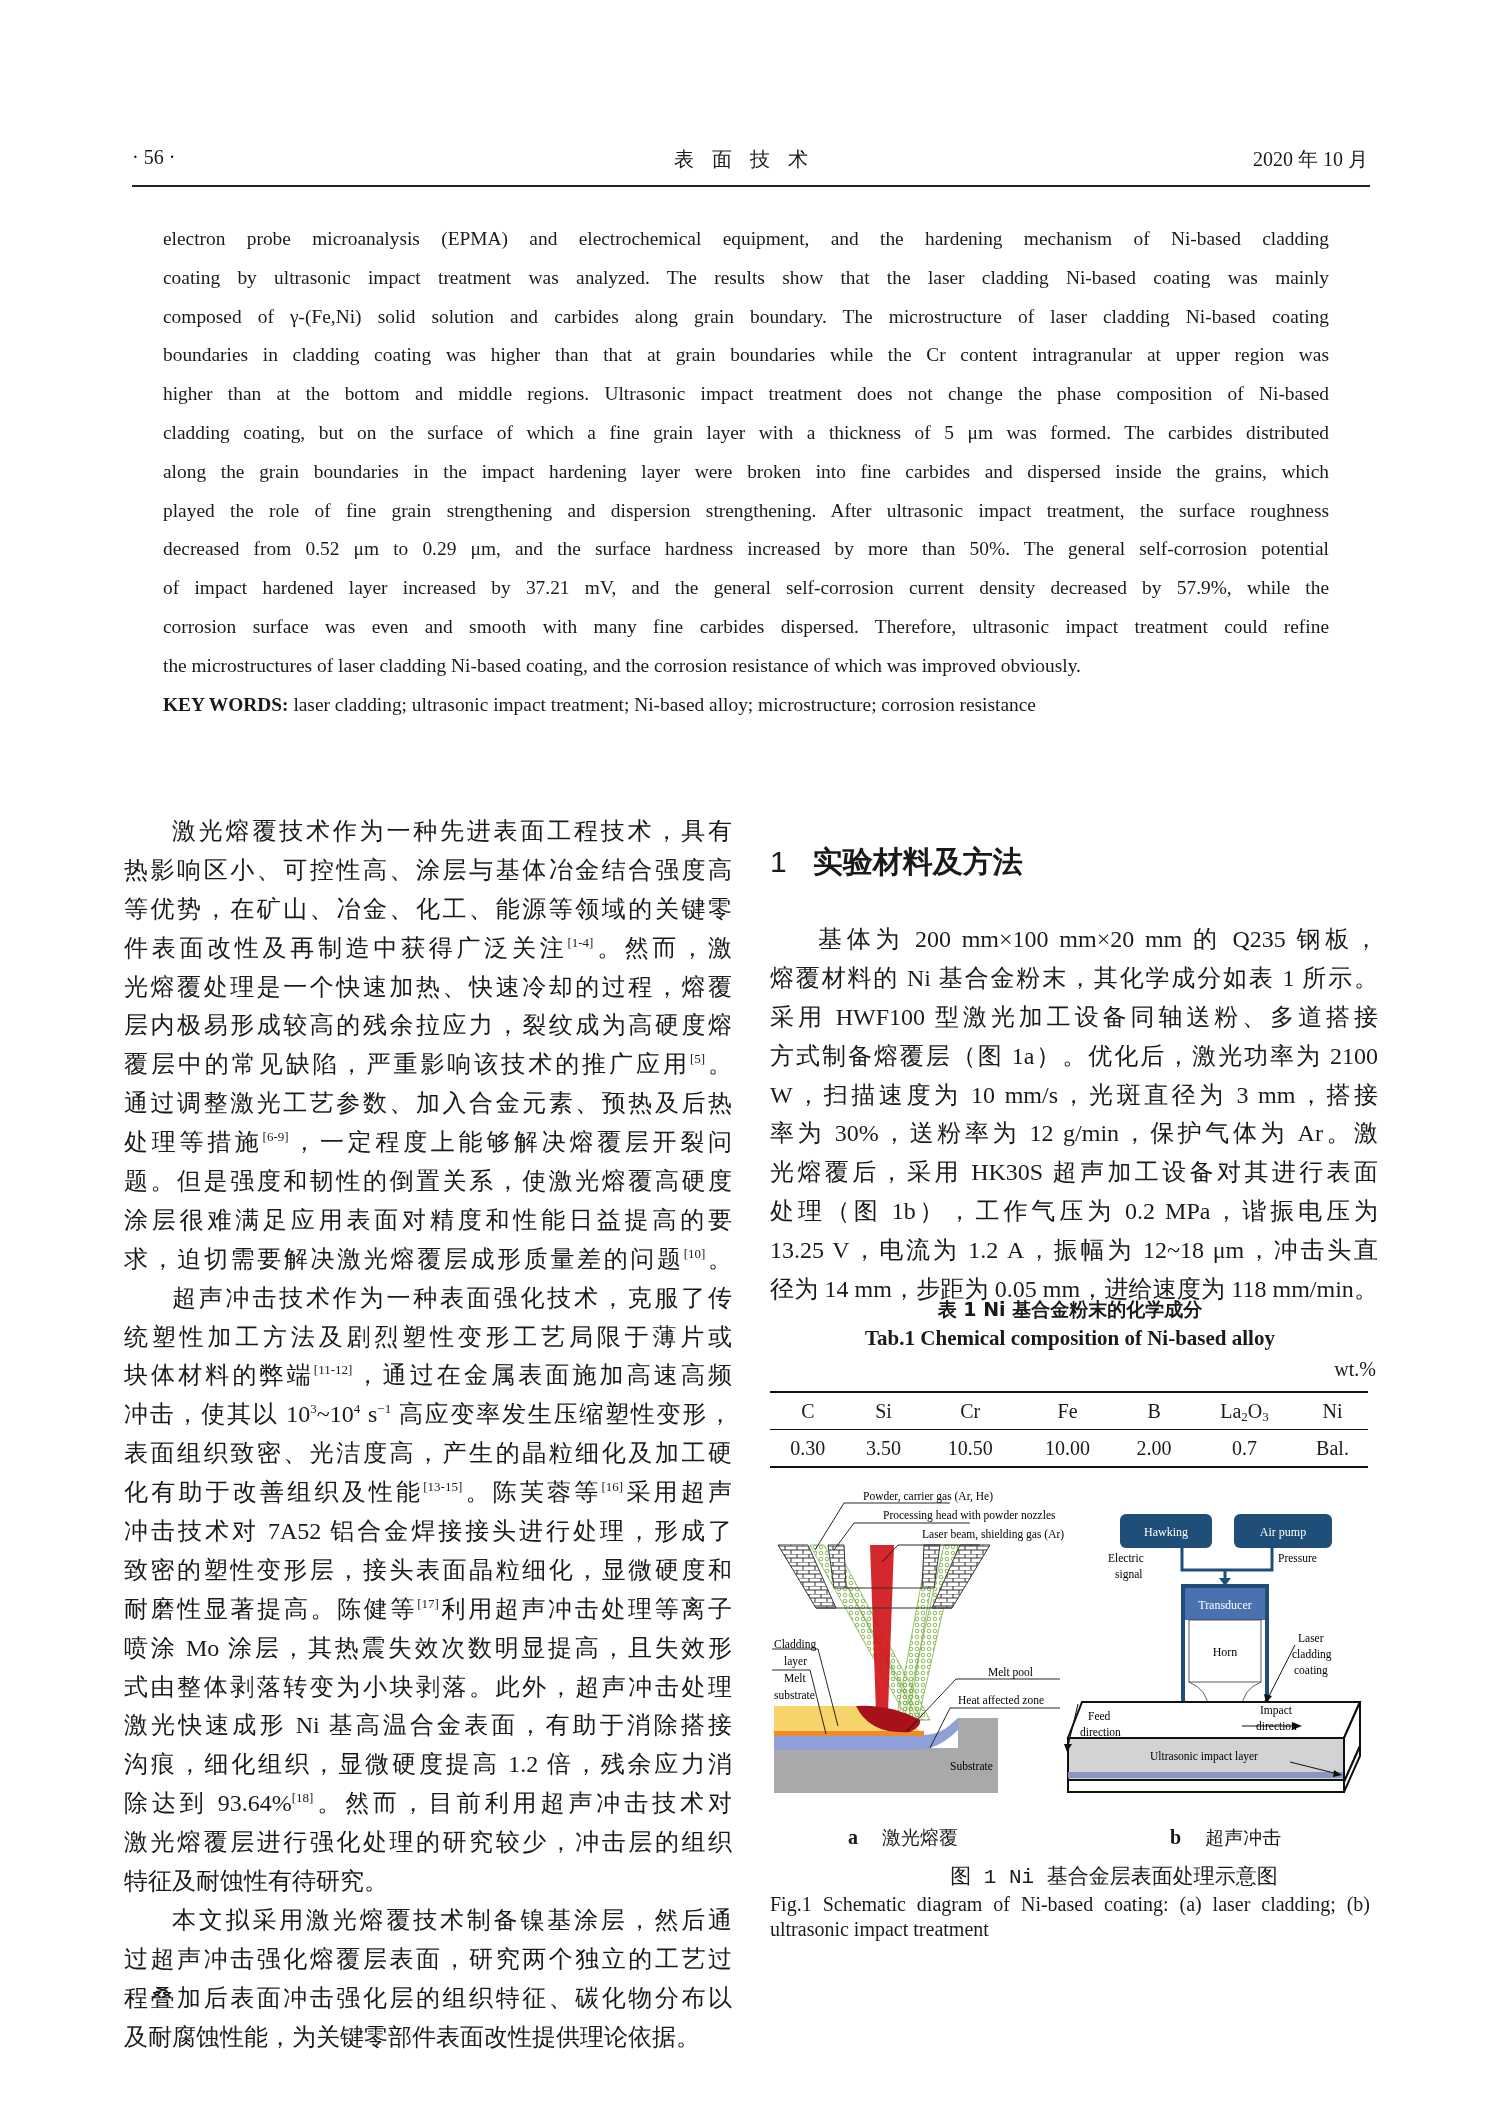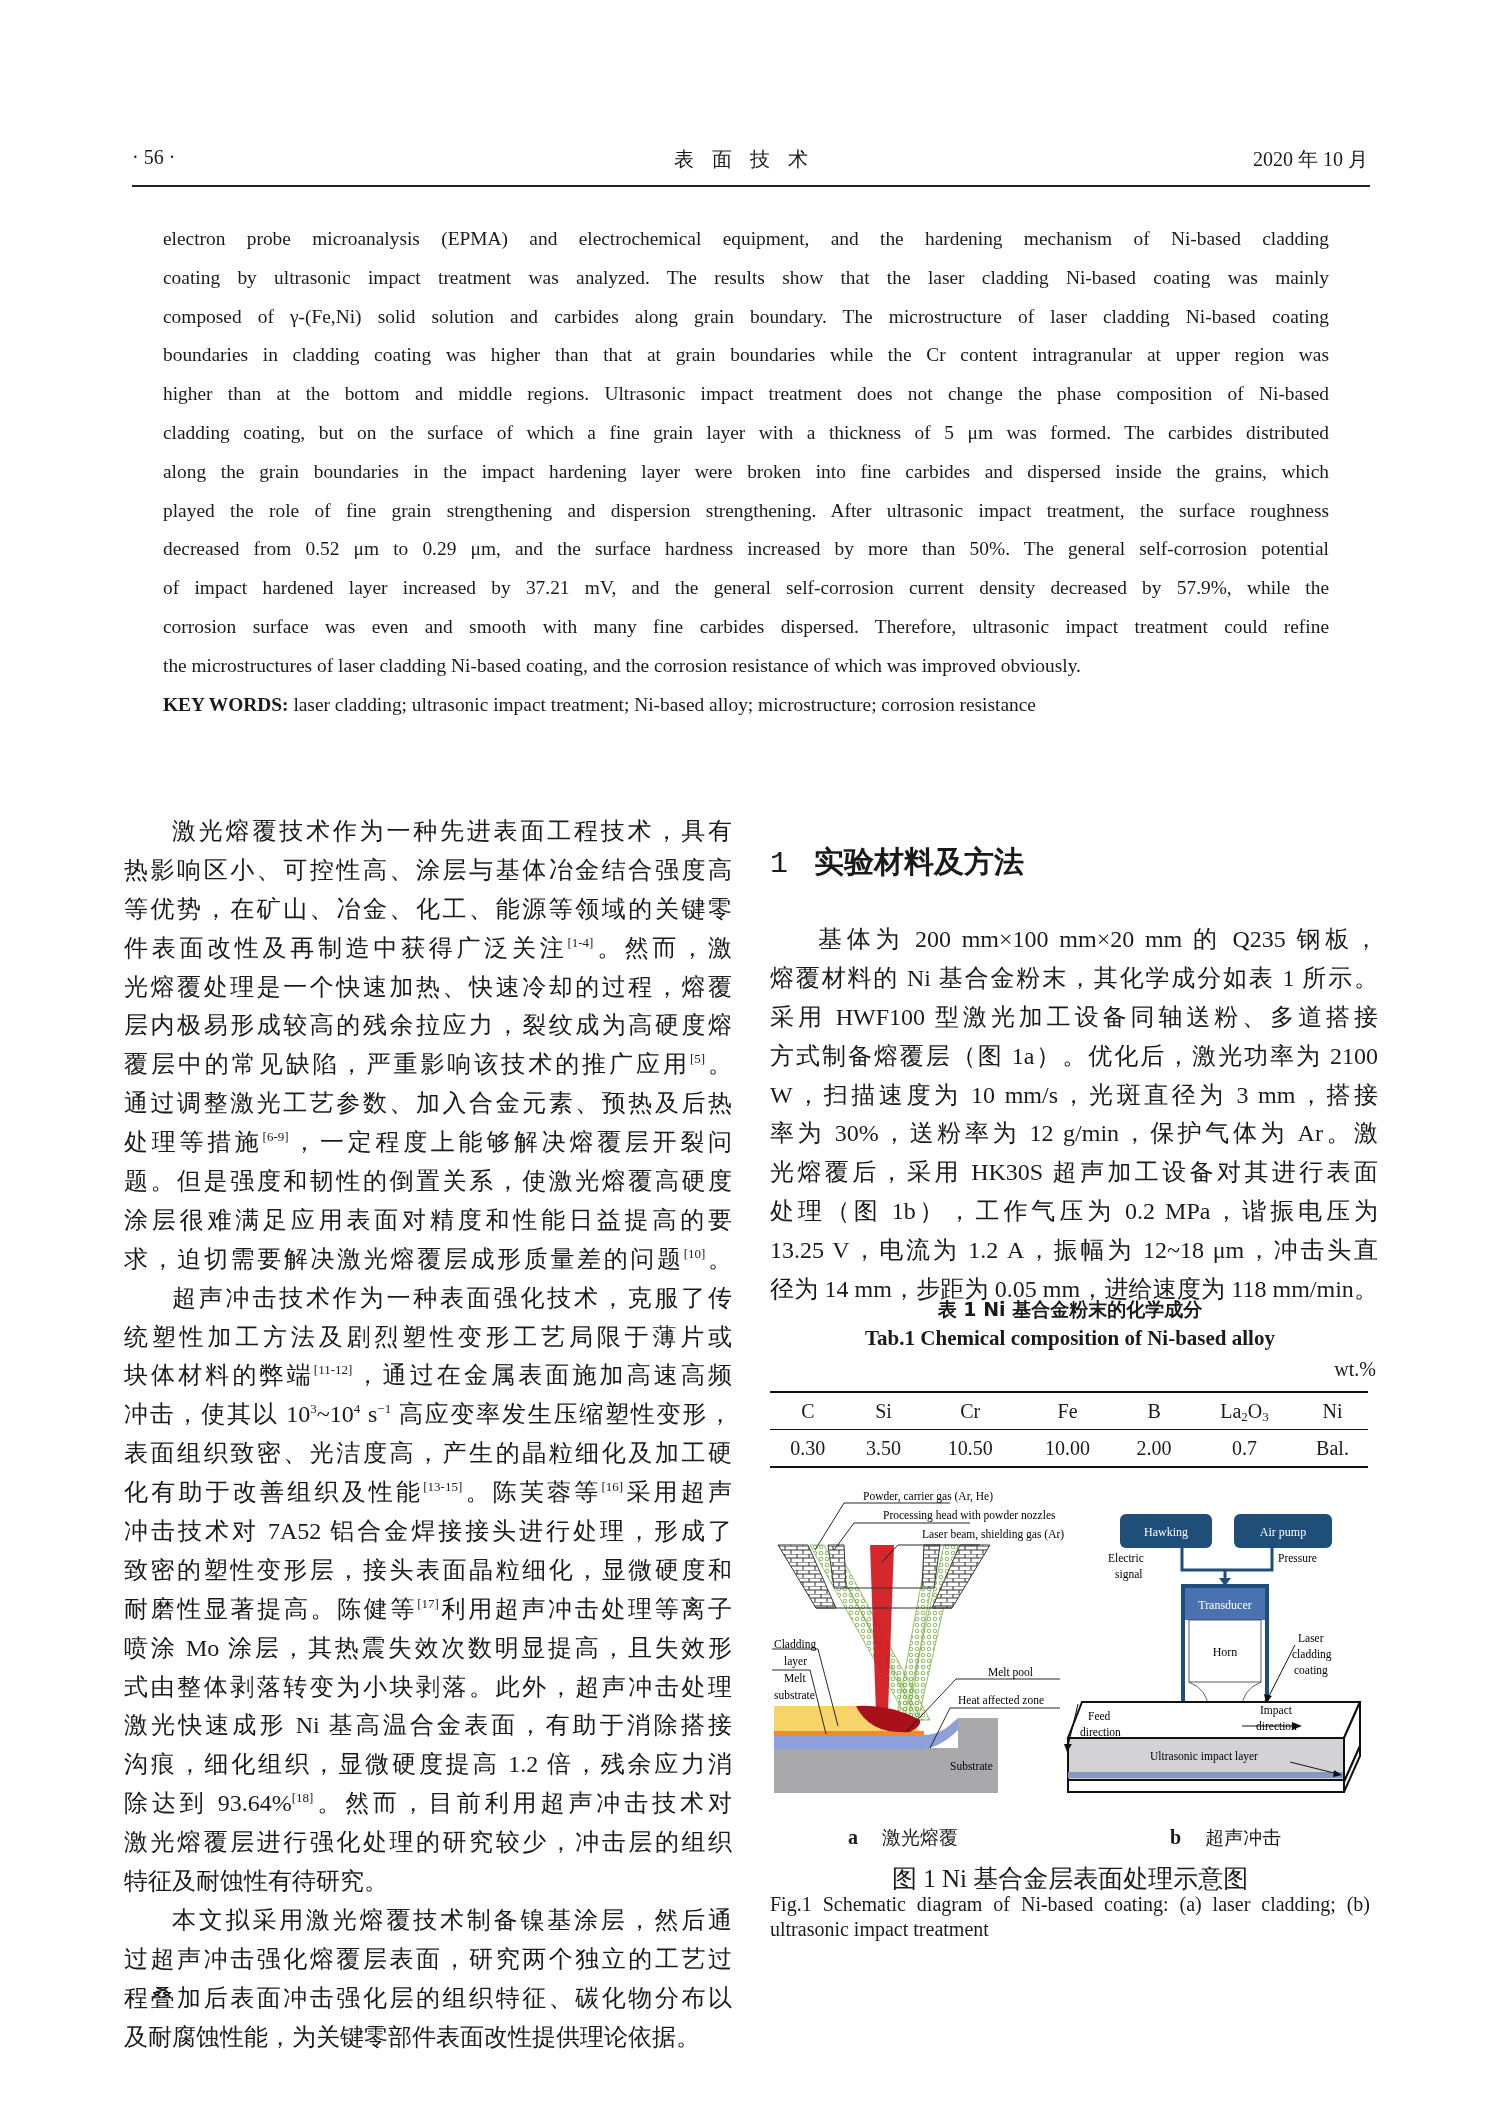--- a/index.html
+++ b/index.html
@@ -12,37 +12,37 @@
   .header-rule { position:absolute; left:132px; top:185px; width:1238px; height:2px; background:#222; }
   .abstract { position:absolute; left:163px; top:220px; width:1166px; font-size:19.4px; line-height:38.8px; text-align:justify; }
   .abstract .line { display:block; text-align:justify; text-align-last:justify; white-space:nowrap; height:38.8px; }
   .abstract .line.last { text-align-last:left; }
   .kw b { font-weight:bold; }
   .col-left { position:absolute; left:124px; top:812px; width:608px; font-size:24px; line-height:38.9px; }
   .col-left .l { display:block; height:38.9px; white-space:nowrap; text-align:justify; text-align-last:justify; }
   .col-left .l.ind { padding-left:48px; }
   .col-left .l.end { text-align-last:left; }
   sup { font-size:13px; vertical-align:9px; line-height:0; }
-  .sec-title { position:absolute; left:770px; top:842px; font-family:Liberation Mono, monospace; font-size:30px; font-weight:bold; }
+  .sec-title { position:absolute; left:770px; top:842px; font-family:Liberation Sans, sans-serif; font-size:30px; font-weight:bold; }
   .sec-title .num { font-weight:normal; margin-right:26px; }
   .col-right { position:absolute; left:770px; top:920px; width:608px; font-size:24px; line-height:38.9px; }
   .col-right .l { display:block; height:38.9px; white-space:nowrap; text-align:justify; text-align-last:justify; }
   .col-right .l.ind { padding-left:48px; }
   .tab-title-cn { position:absolute; left:760px; width:620px; top:1297px; text-align:center; font-family:"DejaVu Sans",sans-serif; font-size:19px; font-weight:bold; }
   .tab-title-en { position:absolute; left:760px; width:620px; top:1326px; text-align:center; font-size:21px; font-weight:bold; }
   .tab-unit { position:absolute; right:113px; top:1358px; font-size:20px; }
   table.comp { position:absolute; left:770px; top:1391px; width:598px; border-collapse:collapse; font-size:20px; }
   table.comp th, table.comp td { text-align:center; font-weight:normal; padding:3px 0; height:30px; }
   table.comp thead tr { border-top:2.5px solid #111; border-bottom:1.5px solid #111; }
   table.comp tbody tr { border-bottom:2.5px solid #111; }
   sub { font-size:13px; vertical-align:-3px; line-height:0; }
   .fig { position:absolute; left:770px; top:1490px; width:600px; height:330px; }
   .fig-sub { position:absolute; top:1825px; font-size:20px; }
   .fig-sub .zh { font-family:"DejaVu Sans",sans-serif; font-size:19px; margin-left:24px; }
-  .fig-cap-cn { position:absolute; left:760px; width:620px; top:1862px; text-align:center; font-size:25px; }
+  .fig-cap-cn { position:absolute; left:804px; width:620px; top:1862px; text-align:center; font-size:21px;font-family:Liberation Mono, monospace; }
   .fig-cap-en { position:absolute; left:770px; width:600px; top:1892px; font-size:20px; line-height:25px; text-align:justify; text-align-last:left; }
 </style>
 </head>
 <body>
 
 <div class="header">
   <span class="pn">· 56 ·</span>
   <span class="jt">表面技术</span>
   <span class="dt">2020 年 10 月</span>
 </div>

